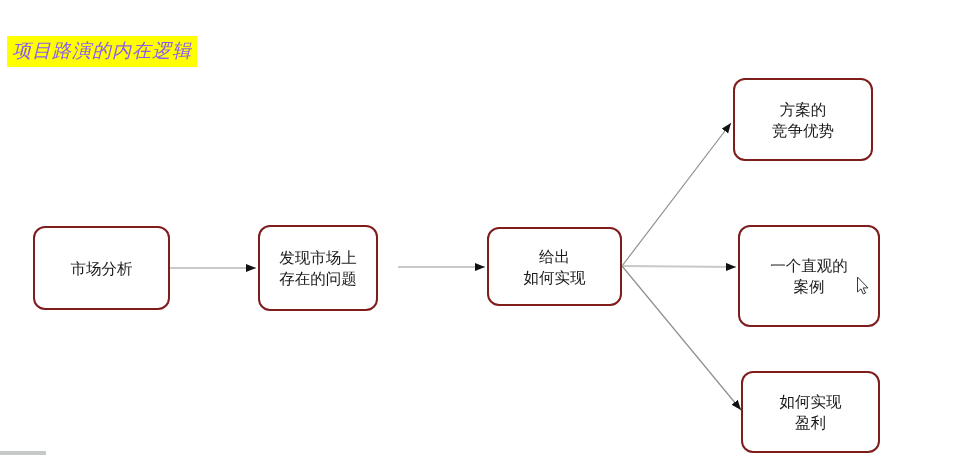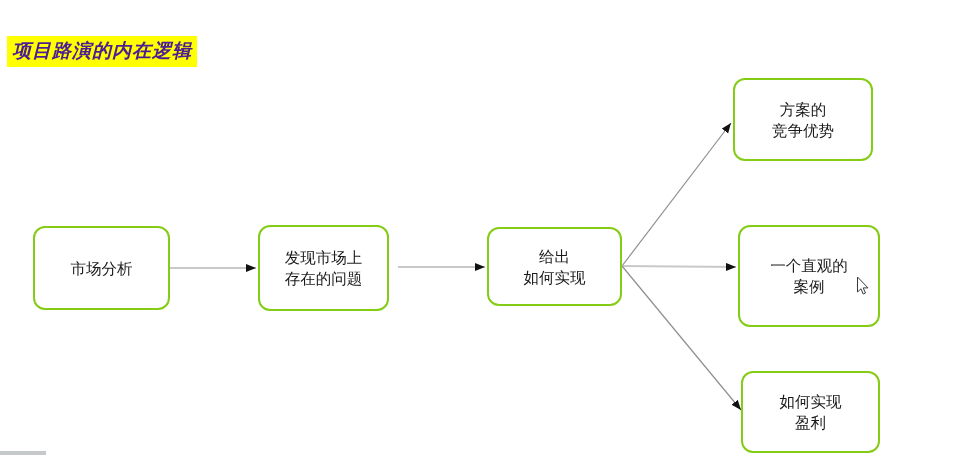--- a/index.html
+++ b/index.html
@@ -2,26 +2,26 @@
 <html><head>
 <meta charset="utf-8">
 <style>
   html,body{margin:0;padding:0;background:#fff;}
   body{font-family:"Liberation Sans","DejaVu Sans",sans-serif;}
   .canvas{
     position:relative;width:953px;height:456px;background:#ffffff;overflow:hidden;
   }
   .slide-title{
     position:absolute;left:7px;top:36px;
-    background:#ffff00;color:#4c1d95;
-    font-size:19px;font-weight:bold;font-style:italic;
+    background:#ffff00;color:#8b5cf6;
+    font-size:19px;font-weight:normal;font-style:italic;
     padding:2px 5px 3px 5px;letter-spacing:1px;white-space:nowrap;
   }
   .node{
-    position:absolute;background:#ffffff;border:2px solid #84cc16;border-radius:12px;
+    position:absolute;background:#ffffff;border:2px solid #7f1d1d;border-radius:12px;
     display:flex;align-items:center;justify-content:center;text-align:center;
     box-sizing:border-box;
   }
   .node-label{
     font-size:15.5px;line-height:21px;color:#1a1a1a;white-space:pre-line;
   }
   .arrow-layer{position:absolute;left:0;top:0;width:953px;height:456px;}
   .cursor{position:absolute;left:856px;top:276px;width:14px;height:20px;}
   .bottom-edge-bar{
     position:absolute;left:0;top:451px;width:46px;height:4px;background:#c5c9ca;
@@ -44,21 +44,21 @@
     <line x1="398" y1="267" x2="485" y2="267" stroke-width="2" marker-end="url(#ah)" stroke="#c9c9c9"></line>
     <line x1="622" y1="266" x2="731" y2="123" stroke-width="1.2" marker-end="url(#ah)" stroke="#8f8f8f"></line>
     <line x1="622" y1="266" x2="736" y2="267" stroke-width="2" marker-end="url(#ah)" stroke="#c9c9c9"></line>
     <line x1="622" y1="266" x2="741" y2="410" stroke-width="1.2" marker-end="url(#ah)" stroke="#8f8f8f"></line>
   </svg>
 
   <div class="node" style="left:33px;top:226px;width:137px;height:84px;">
     <div class="node-label">市场分析</div>
   </div>
 
-  <div class="node" style="left:258px;top:225px;width:131px;height:86px;">
+  <div class="node" style="left:258px;top:225px;width:120px;height:86px;">
     <div class="node-label">发现市场上
 存在的问题</div>
   </div>
 
   <div class="node" style="left:487px;top:227px;width:135px;height:79px;">
     <div class="node-label">给出
 如何实现</div>
   </div>
 
   <div class="node" style="left:733px;top:78px;width:140px;height:83px;">

